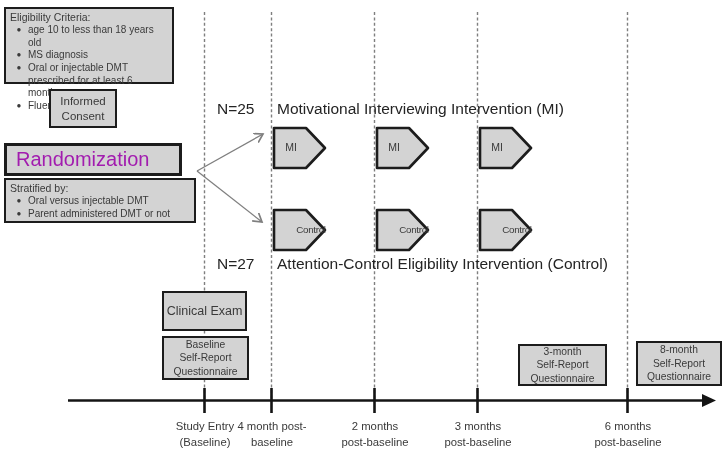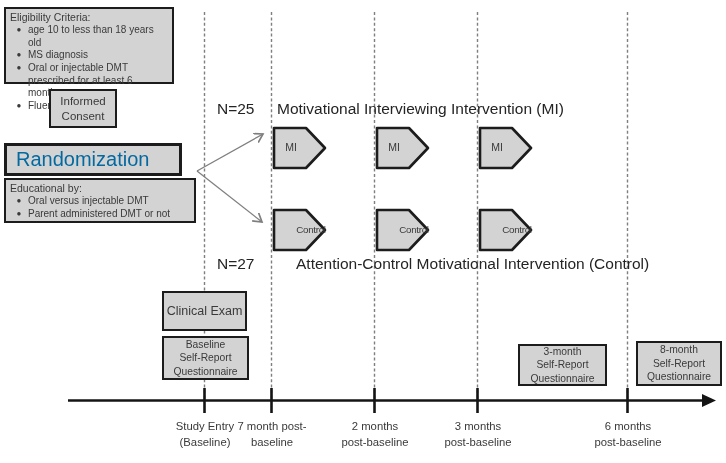--- a/index.html
+++ b/index.html
@@ -20,28 +20,28 @@
   .gbox.center{display:flex;flex-direction:column;align-items:center;justify-content:center;text-align:center;}
 
   .eligibility{left:4px;top:7px;width:170px;height:77px;padding:2px 4px 0 4px;}
   .gbox-title{font-size:10.5px;line-height:1.25;}
   .bitem{display:flex;font-size:10px;line-height:1.26;}
   .bullet{flex:0 0 18px;text-align:center;font-size:8px;padding-top:1px;}
   .btext{flex:1;}
 
   .informed{left:49px;top:89px;width:68px;height:39px;font-size:11.5px;line-height:1.3;}
   .randomization{left:4px;top:143px;width:178px;height:33px;border-width:3px;
-    display:flex;align-items:center;padding-left:9px;font-size:20px;color:#0369a1;}
+    display:flex;align-items:center;padding-left:9px;font-size:20px;color:#a21caf;}
   .stratified{left:4px;top:178px;width:192px;height:45px;padding:2px 4px 0 4px;}
 
   .arm-row{position:absolute;z-index:2;display:flex;white-space:nowrap;
     font-size:15.5px;color:#242424;}
   .arm-n{width:60px;}
   .mi-row{left:217px;top:92px;margin-top:8px;}
-  .control-row{left:217px;top:255px;gap:19px;}
+  .control-row{left:217px;top:255px;}
 
   .chevron{position:absolute;z-index:2;width:56px;height:44px;}
   .chev-label{position:absolute;left:0;top:0;width:38px;height:42px;
     display:flex;align-items:center;justify-content:center;
     font-size:10.5px;color:#3a3a3a;}
   .chev-label.small{font-size:9.8px;letter-spacing:-0.3px;margin-left:20px;}
 
   .clinical{left:162px;top:291px;width:85px;height:40px;font-size:12.5px;}
   .baseline-q{left:162px;top:336px;width:87px;height:44px;font-size:10.3px;line-height:1.3;}
   .month3-q{left:518px;top:344px;width:89px;height:42px;font-size:10.3px;line-height:1.3;}
@@ -106,21 +106,21 @@
   <div class="gbox center informed">
     <div>Informed</div>
     <div>Consent</div>
   </div>
 
   <div class="gbox randomization">
     <span>Randomization</span>
   </div>
 
   <div class="gbox stratified">
-    <div class="gbox-title">Educational by:</div>
+    <div class="gbox-title">Stratified by:</div>
     <div class="bitem">
         <span class="bullet">●</span>
         <span class="btext">Oral versus injectable DMT</span>
       </div>
     <div class="bitem">
         <span class="bullet">●</span>
         <span class="btext">Parent administered DMT or not</span>
       </div>
   </div>
 
@@ -162,21 +162,21 @@
   </div>
   <div class="chevron" style="left:478px;top:208px">
     <svg width="56" height="44">
         <polygon points="2,2 34,2 53,22 34,42 2,42" fill="#d3d3d3" stroke="#1c1c1c" stroke-width="2.6" stroke-linejoin="round"></polygon>
       </svg>
     <span class="chev-label small">Control</span>
   </div>
 
   <div class="arm-row control-row">
     <span class="arm-n">N=27</span>
-    <span>Attention-Control Motivational Intervention (Control)</span>
+    <span>Attention-Control Eligibility Intervention (Control)</span>
   </div>
 
   <div class="gbox center clinical">
     <div>Clinical Exam</div>
   </div>
 
   <div class="gbox center baseline-q">
     <div>Baseline</div>
     <div>Self-Report</div>
     <div>Questionnaire</div>
@@ -192,21 +192,21 @@
     <div>8-month</div>
     <div>Self-Report</div>
     <div>Questionnaire</div>
   </div>
 
   <div class="tlabel" style="left:155px">
     <div>Study Entry</div>
     <div>(Baseline)</div>
   </div>
   <div class="tlabel" style="left:222px">
-    <div>7 month post-</div>
+    <div>4 month post-</div>
     <div>baseline</div>
   </div>
   <div class="tlabel" style="left:325px">
     <div>2 months</div>
     <div>post-baseline</div>
   </div>
   <div class="tlabel" style="left:428px">
     <div>3 months</div>
     <div>post-baseline</div>
   </div>

